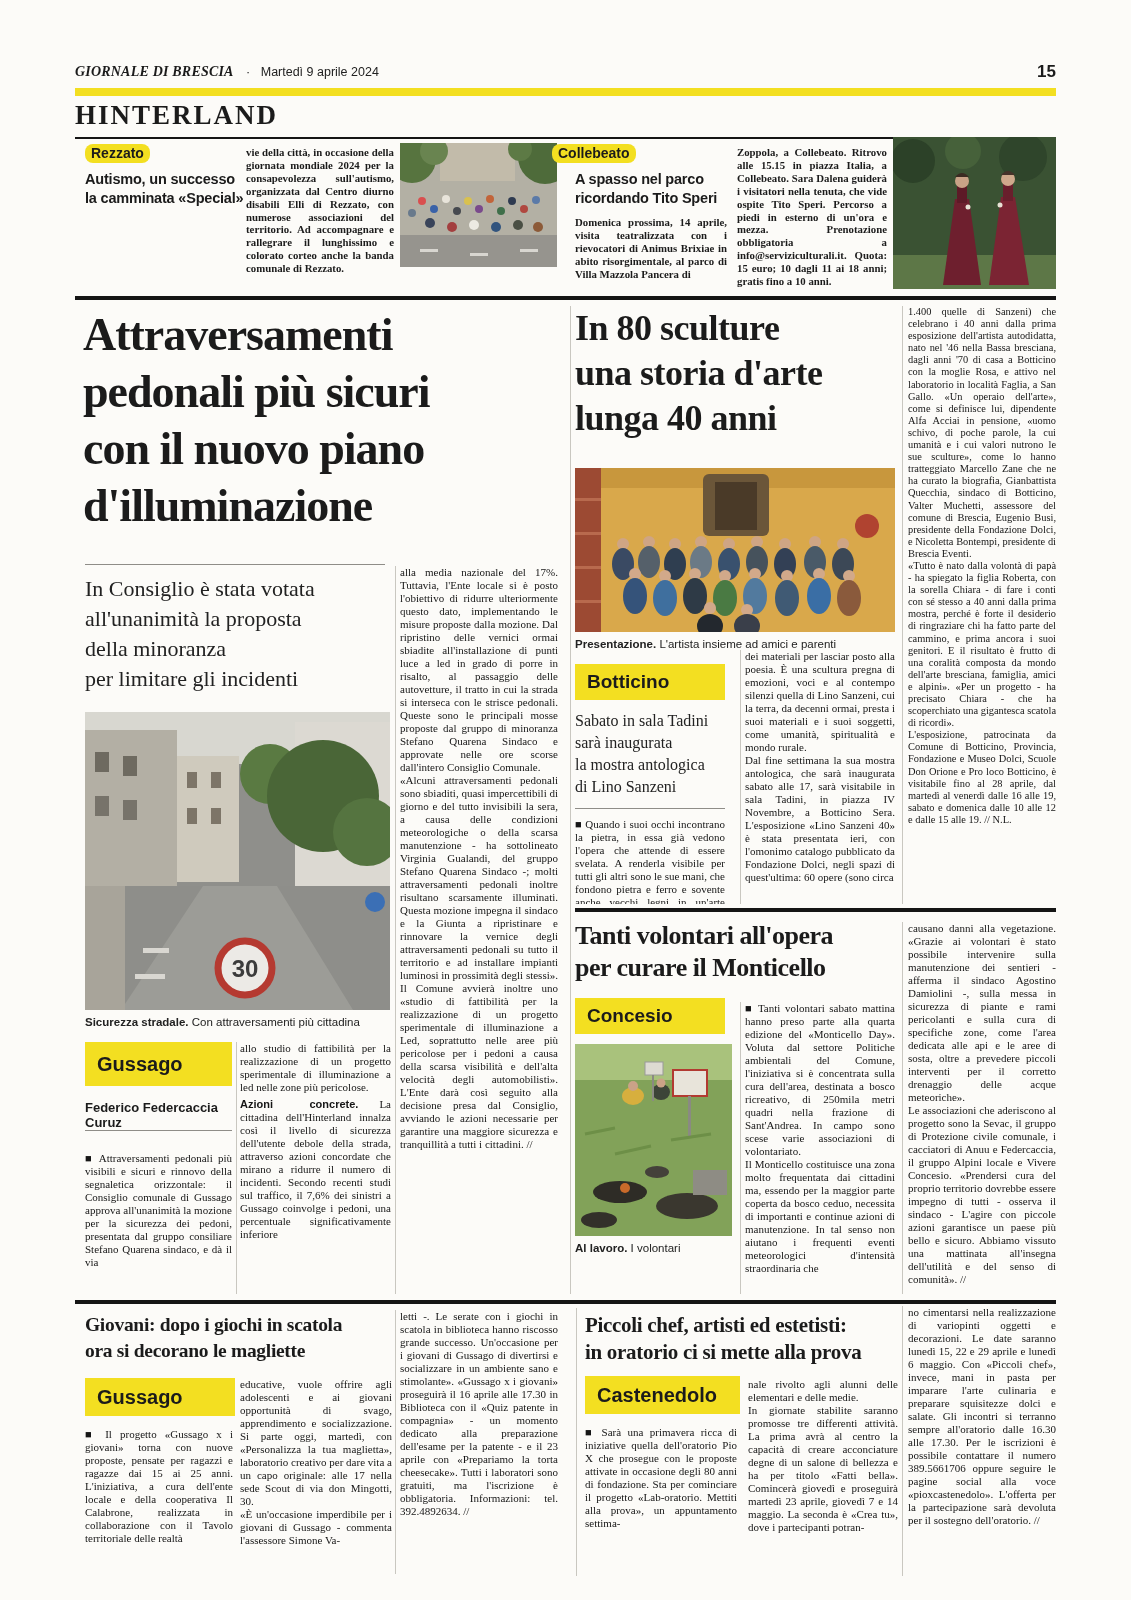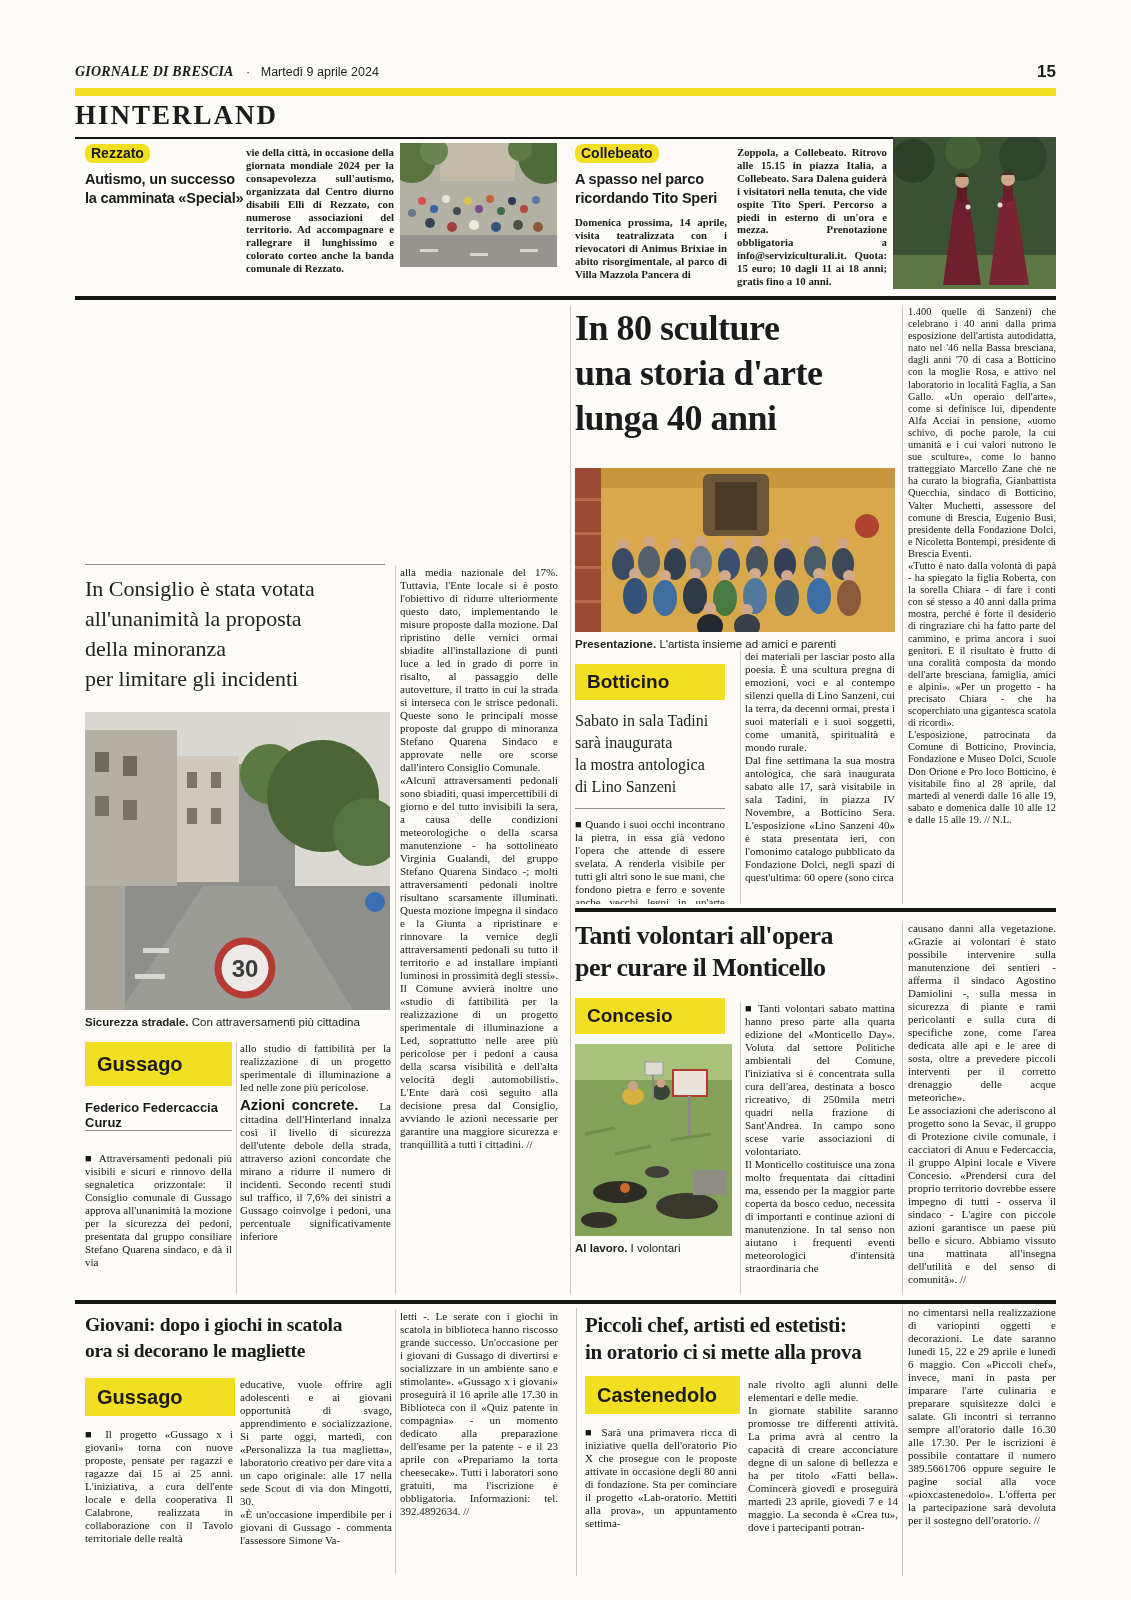--- a/index.html
+++ b/index.html
@@ -28,21 +28,21 @@
   .h-main{font:700 46px/57px "Liberation Serif",serif;letter-spacing:-1px;white-space:pre-line;}
   .h-sculpt{font:700 36px/45px "Liberation Serif",serif;letter-spacing:-.5px;white-space:pre-line;}
   .h-mont{font:700 26px/32px "Liberation Serif",serif;letter-spacing:-.5px;white-space:pre-line;}
   .h-small{font:700 19.5px/26px "Liberation Serif",serif;letter-spacing:-.3px;white-space:pre-line;}
   .h-chef{font:700 21px/27px "Liberation Serif",serif;letter-spacing:-.3px;white-space:pre-line;}
   .standfirst{font:400 22px/30px "Liberation Serif",serif;white-space:pre-line;color:#222;}
   .deck{font:400 16px/22px "Liberation Serif",serif;white-space:pre-line;color:#222;}
   .cap{font-size:11.5px;color:#222;overflow:hidden;}
   .cap b{font-weight:700;}
   .byline{font:700 13px "Liberation Sans",sans-serif;}
-  .lead-in{font-weight:700;font-family:"Liberation Sans",sans-serif;font-size:15px;margin-right:21px;}
+  .lead-in{font-weight:700;font-family:"Liberation Sans",sans-serif;font-size:11px;margin-right:21px;}
   .para{margin:0 0 4px 0;}
   .photo{overflow:hidden;background:#ccc;}
   svg{display:block;}
 </style>
 </head>
 <body>
 
 <div class="page">
 
   <div class="abs" style="left:75px;top:62px;width:981px;height:22px;">
@@ -88,21 +88,21 @@
         <circle cx="52" cy="84" r="5" fill="#a33f3f"></circle>
           <circle cx="74" cy="82" r="5" fill="#eceae2"></circle>
           <circle cx="96" cy="84" r="5" fill="#31547e"></circle>
           <circle cx="118" cy="82" r="5" fill="#4a4f44"></circle>
         <circle cx="138" cy="84" r="5" fill="#8c5a38"></circle>
           <circle cx="12" cy="70" r="4" fill="#697a8c"></circle>
       </g>
     </svg>
   </div>
 
-  <div class="abs" style="left:575px;top:144px;"><span class="tag-inline">Collebeato</span></div>
+  <div class="abs" style="left:552px;top:144px;"><span class="tag-inline">Collebeato</span></div>
   <div class="abs brief-title" style="left:575px;top:170px;width:175px;">A spasso nel parco
 ricordando Tito Speri</div>
   <div class="abs brief-body" style="left:575px;top:216px;width:152px;height:76px;">Domenica prossima, 14 aprile, visita teatralizzata con i rievocatori di Animus Brixiae in abito risorgimentale, al parco di Villa Mazzola Pancera di</div>
   <div class="abs brief-body" style="left:737px;top:146px;width:150px;height:150px;">Zoppola, a Collebeato. Ritrovo alle 15.15 in piazza Italia, a Collebeato. Sara Dalena guiderà i visitatori nella tenuta, che vide ospite Tito Speri. Percorso a piedi in esterno di un'ora e mezza. Prenotazione obbligatoria a info@serviziculturali.it. Quota: 15 euro; 10 dagli 11 ai 18 anni; gratis fino a 10 anni.</div>
 
   <div class="abs photo" style="left:893px;top:137px;width:163px;height:152px;">
     <svg width="163" height="152" viewBox="0 0 163 152">
       <rect width="163" height="152" fill="#3a5233"></rect>
       <circle cx="20" cy="24" r="22" fill="#2c4128"></circle>
         <circle cx="70" cy="14" r="18" fill="#46613a"></circle>
@@ -116,20 +116,24 @@
       <rect x="110" y="46" width="10" height="18" fill="#691f2c"></rect>
       <circle cx="115" cy="42" r="7" fill="#cfa98c"></circle>
         <path d="M108 38 q7 -8 14 0 z" fill="#46332a"></path>
       <circle cx="75" cy="70" r="2.5" fill="#e8e2d6"></circle>
         <circle cx="107" cy="68" r="2.5" fill="#e8e2d6"></circle>
     </svg>
   </div>
 
   <div class="abs trule" style="left:75px;top:296px;width:981px;height:4px;"></div>
 
+  <div class="abs h-main" style="left:83px;top:306px;width:487px;height:238px;">Attraversamenti
+pedonali più sicuri
+con il nuovo piano
+d'illuminazione</div>
 
   <div class="abs grule" style="left:85px;top:564px;width:300px;height:1px;"></div>
   <div class="abs standfirst" style="left:85px;top:574px;width:306px;height:126px;">In Consiglio è stata votata
 all'unanimità la proposta
 della minoranza
 per limitare gli incidenti</div>
 
   <div class="abs photo" style="left:85px;top:712px;width:305px;height:298px;">
     <svg width="305" height="298" viewBox="0 0 305 298">
       <rect width="305" height="298" fill="#8f8f8b"></rect>

